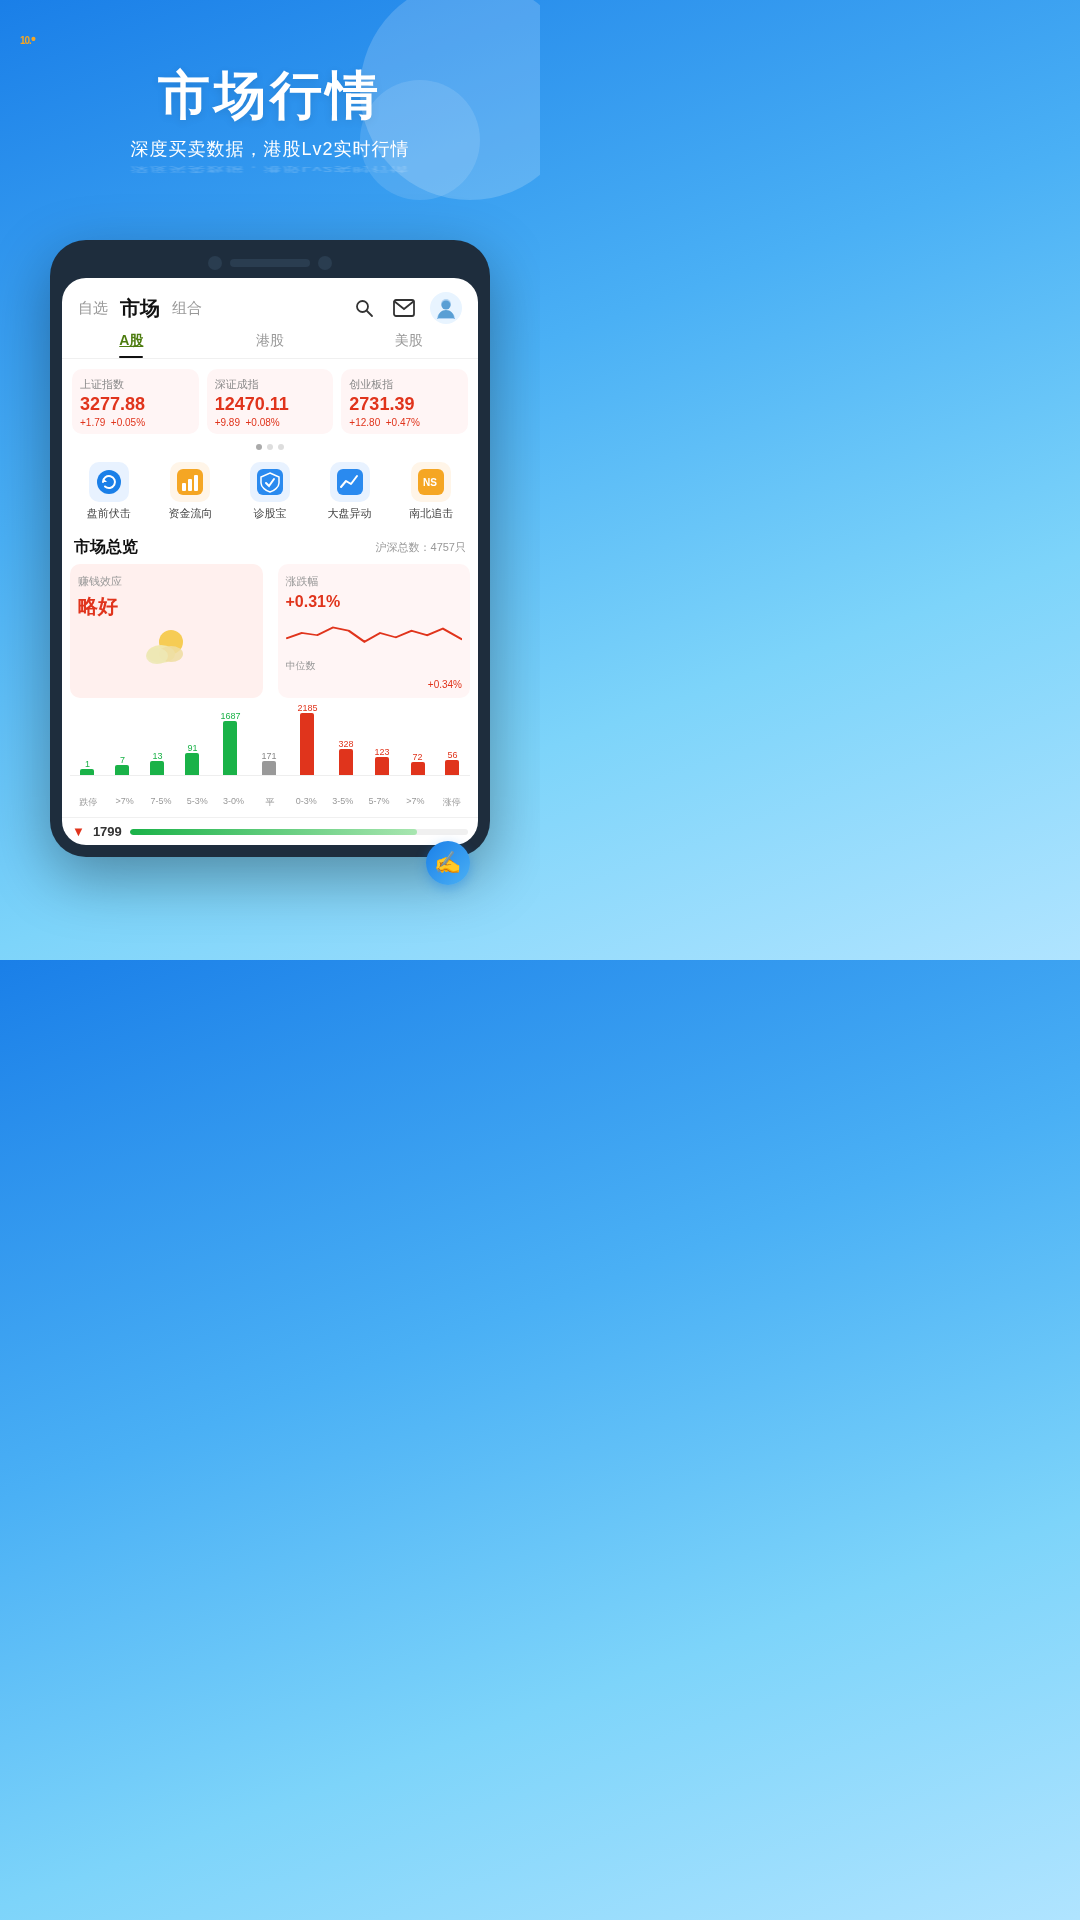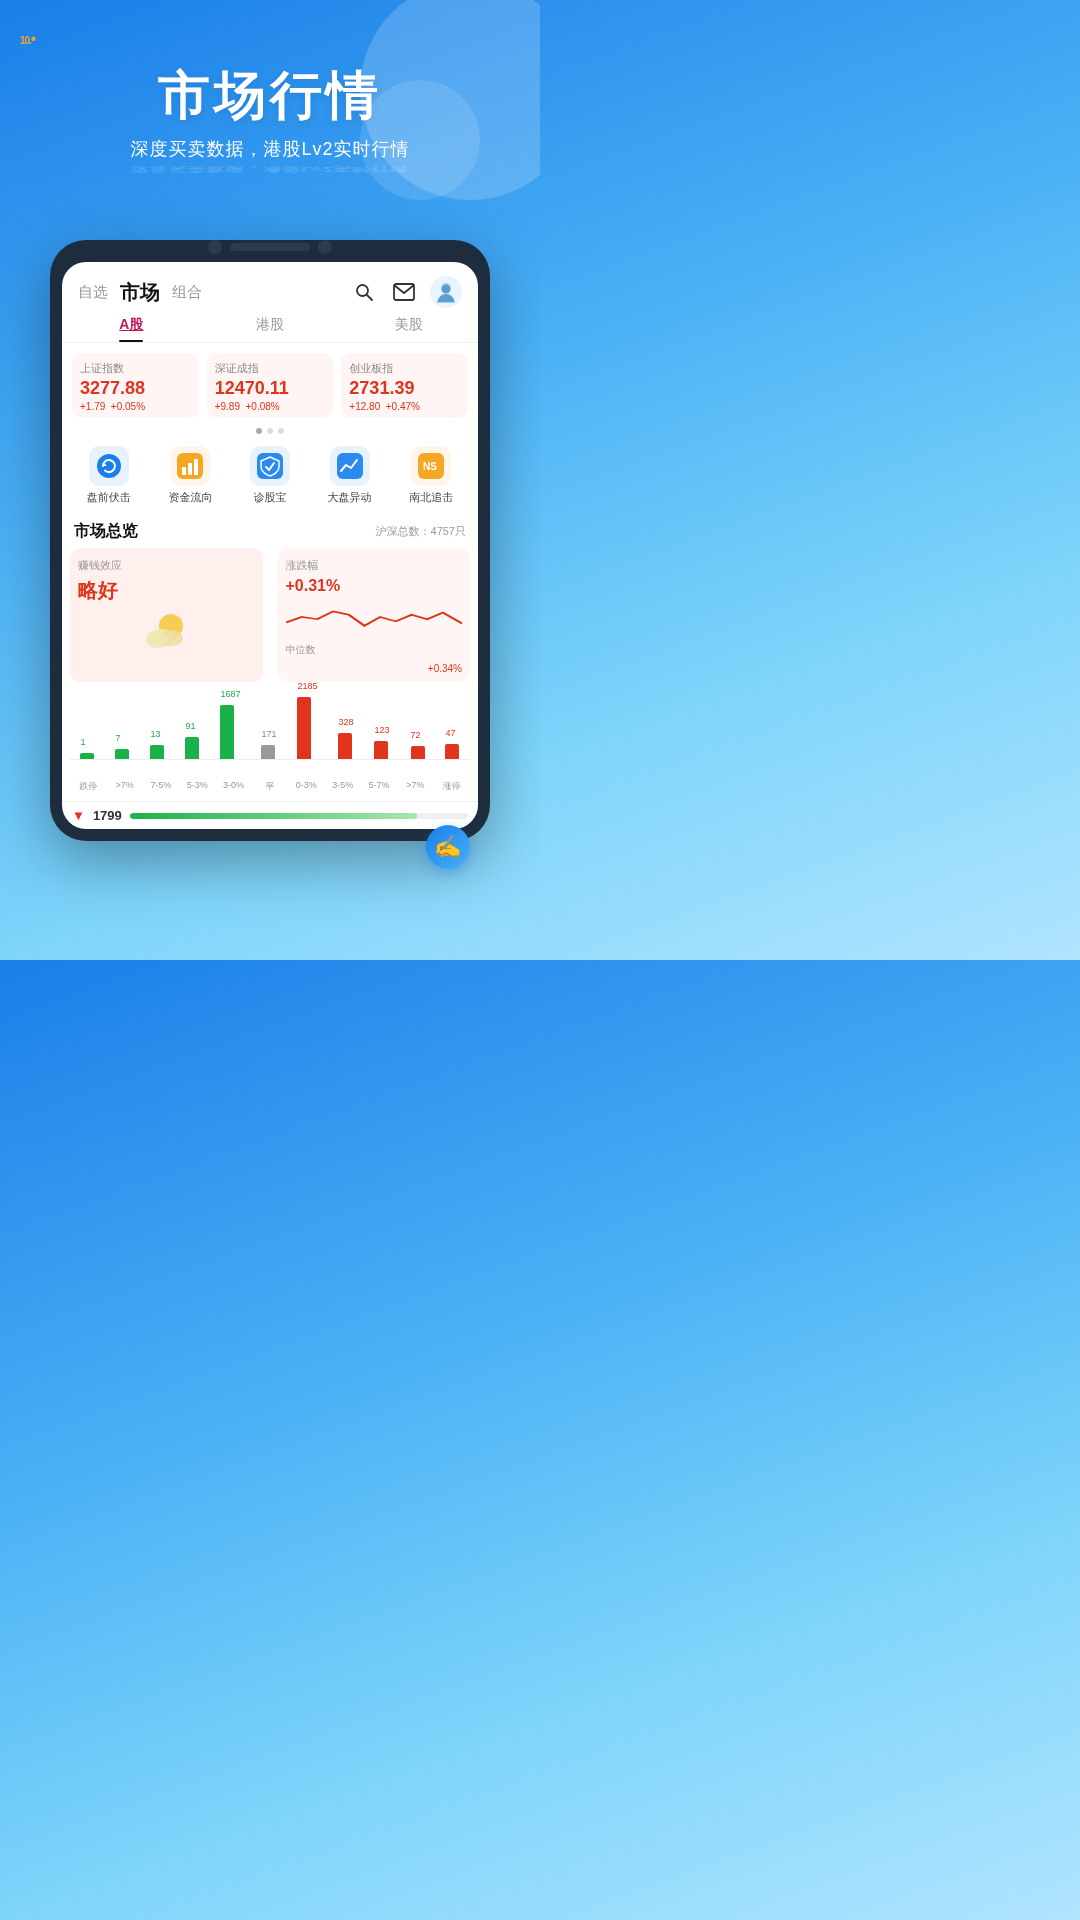--- a/index.html
+++ b/index.html
@@ -73,21 +73,21 @@
 
     
     .phone-wrap {
       margin: 20px auto 0;
       width: 440px;
       position: relative;
     }
     .phone-outer {
       background: #1e2d3d;
       border-radius: 36px;
-      padding: 0 12px 12px;
+      padding: 16px 12px 12px;
       box-shadow: 0 20px 60px rgba(0,0,0,0.35);
     }
     .phone-notch-row {
       display: flex;
       align-items: center;
       justify-content: center;
       margin-bottom: 8px;
       gap: 8px;
     }
     .notch-cam {
@@ -164,21 +164,21 @@
     .sec-tab {
       flex: 1;
       text-align: center;
       font-size: 14px;
       color: #999;
       padding-bottom: 8px;
       cursor: pointer;
       position: relative;
     }
     .sec-tab.active {
-      color: #be185d;
+      color: #4d7c0f;
       font-weight: 600;
       text-decoration: underline;
     }
     .sec-tab.active::after {
       content: '';
       position: absolute;
       bottom: 0;
       left: 50%;
       transform: translateX(-50%);
       width: 24px;
@@ -335,21 +335,22 @@
       display: flex;
       align-items: flex-end;
       justify-content: space-around;
       height: 70px;
       border-bottom: 1px solid #eee;
       margin-bottom: 4px;
     }
     .dist-col {
       display: flex;
       flex-direction: column;
-      gap: 6px;
+      align-items: center;
+      gap: 0;
     }
     .dist-col-val {
       font-size: 9px;
       color: #e0341c;
     }
     .dist-col-val.green-val { color: #1ab248; }
     .dist-bar {
       width: 14px;
       border-radius: 2px 2px 0 0;
     }
@@ -631,21 +632,21 @@
             <div class="dist-col-val">123</div>
             <div class="dist-bar red-bar" style="height:18px;"></div>
           </div>
 
           <div class="dist-col">
             <div class="dist-col-val">72</div>
             <div class="dist-bar red-bar" style="height:13px;"></div>
           </div>
 
           <div class="dist-col">
-            <div class="dist-col-val">47</div>
+            <div class="dist-col-val">56</div>
             <div class="dist-bar red-bar" style="height:15px;"></div>
           </div>
         </div>
         <div class="dist-labels">
           <div class="dist-label">跌停</div>
           <div class="dist-label">&gt;7%</div>
           <div class="dist-label">7-5%</div>
           <div class="dist-label">5-3%</div>
           <div class="dist-label">3-0%</div>
           <div class="dist-label">平</div>

